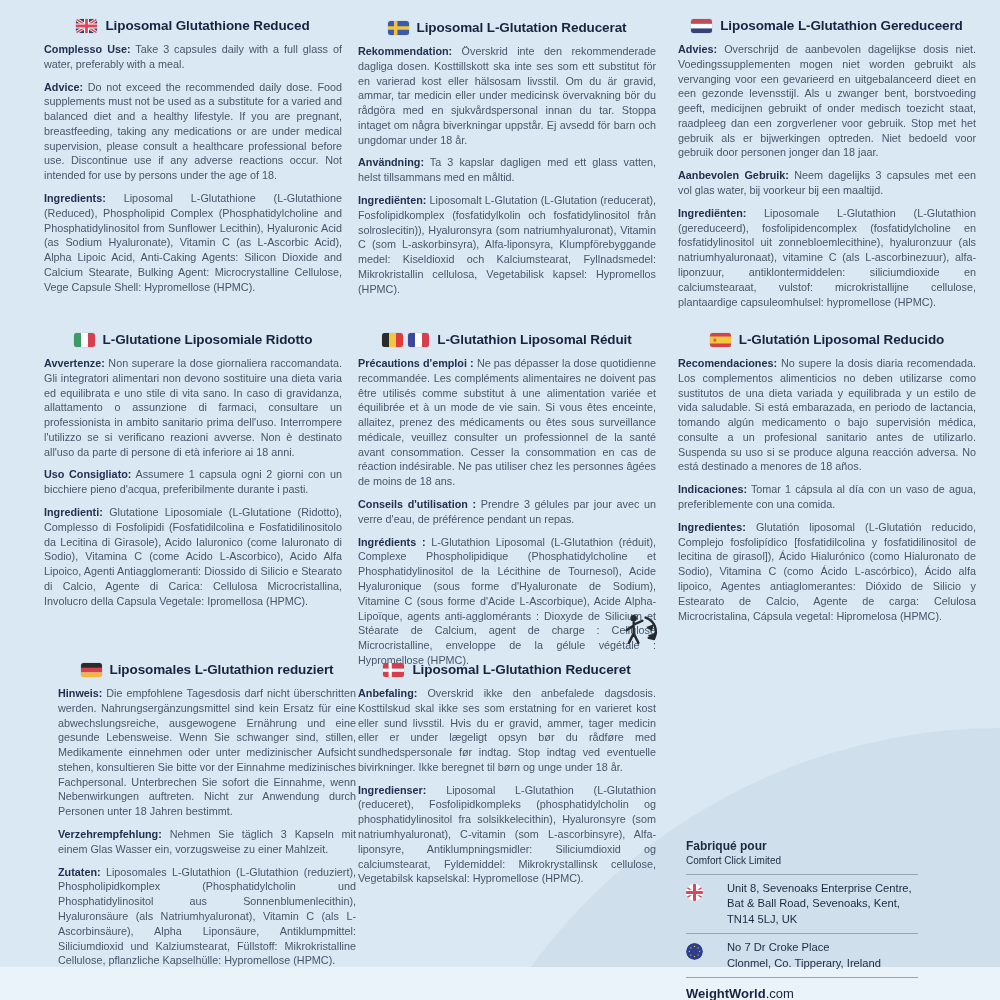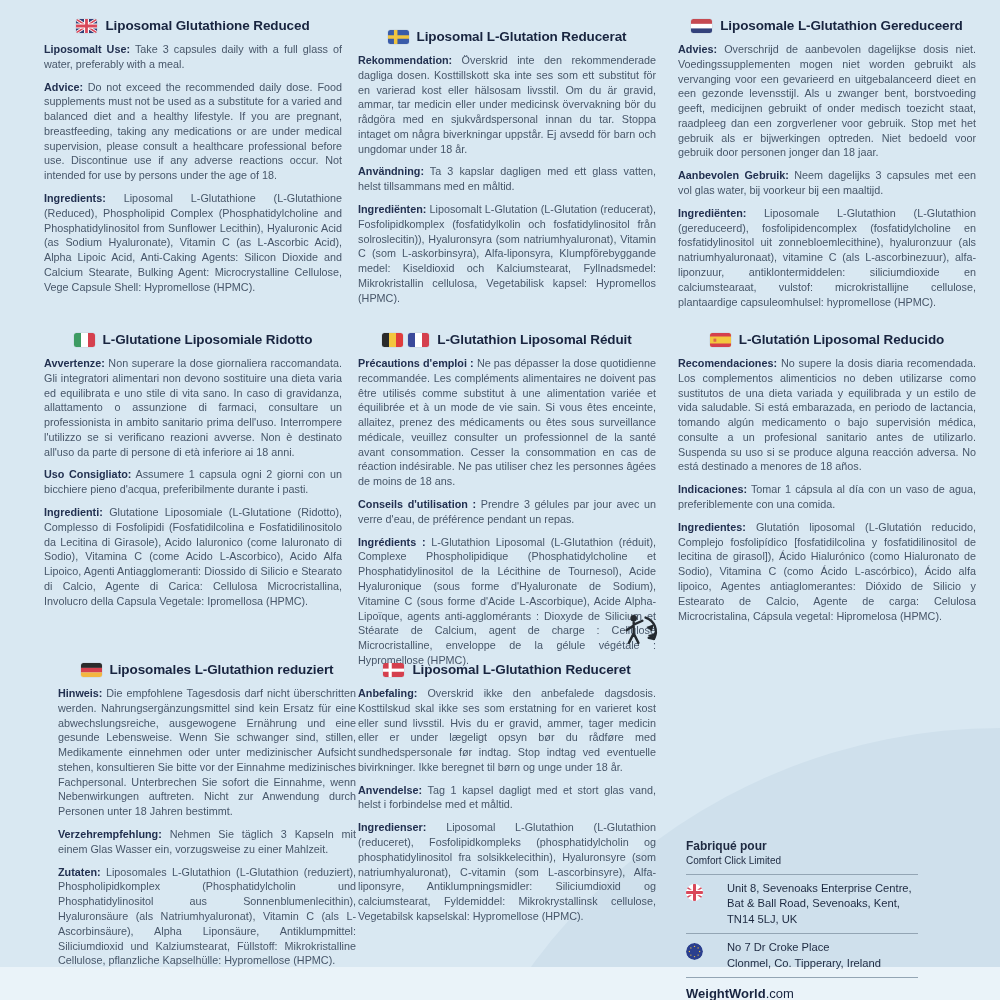--- a/index.html
+++ b/index.html
@@ -58,26 +58,26 @@
         <svg viewBox="0 0 60 40">
           <rect width="60" height="40" fill="#333f77"></rect>
           <path d="M0,0 60,40 M60,0 0,40" stroke="#fff" stroke-width="9"></path>
           <path d="M0,0 60,40 M60,0 0,40" stroke="#d9485a" stroke-width="4.5"></path>
           <path d="M30,0 V40 M0,20 H60" stroke="#fff" stroke-width="14"></path>
           <path d="M30,0 V40 M0,20 H60" stroke="#d9485a" stroke-width="8"></path>
         </svg>
       </span>
     <span>Liposomal Glutathione Reduced</span>
   </h2>
-  <p class="para"><b>Liposomalt Use:</b> <span>Take 3 capsules daily with a full glass of water, preferably with a meal.</span></p>
+  <p class="para"><b>Complesso Use:</b> <span>Take 3 capsules daily with a full glass of water, preferably with a meal.</span></p>
   <p class="para"><b>Advice:</b> <span>Do not exceed the recommended daily dose. Food supplements must not be used as a substitute for a varied and balanced diet and a healthy lifestyle. If you are pregnant, breastfeeding, taking any medications or are under medical supervision, please consult a healthcare professional before use. Discontinue use if any adverse reactions occur. Not intended for use by persons under the age of 18.</span></p>
   <p class="para"><b>Ingredients:</b> <span>Liposomal L-Glutathione (L-Glutathione (Reduced), Phospholipid Complex (Phosphatidylcholine and Phosphatidylinositol from Sunflower Lecithin), Hyaluronic Acid (as Sodium Hyaluronate), Vitamin C (as L-Ascorbic Acid), Alpha Lipoic Acid, Anti-Caking Agents: Silicon Dioxide and Calcium Stearate, Bulking Agent: Microcrystalline Cellulose, Vege Capsule Shell: Hypromellose (HPMC).</span></p>
 </section>
 
-<section class="sec" style="left:358px;top:29px">
+<section class="sec" style="left:358px;top:20px">
   <h2 class="sec-title">
     <span class="flag">
         <svg viewBox="0 0 60 40">
           <rect width="60" height="40" fill="#3a5ba9"></rect>
           <rect x="17" width="10" height="40" fill="#f0c440"></rect>
           <rect y="15" width="60" height="10" fill="#f0c440"></rect>
         </svg>
       </span>
     <span>Liposomal L-Glutation Reducerat</span>
   </h2>
@@ -188,21 +188,20 @@
     <span class="flag">
         <svg viewBox="0 0 60 40">
           <rect width="60" height="40" fill="#d5404e"></rect>
           <rect x="16" width="9" height="40" fill="#ffffff"></rect>
           <rect y="16" width="60" height="9" fill="#ffffff"></rect>
         </svg>
       </span>
     <span>Liposomal L-Glutathion Reduceret</span>
   </h2>
   <p class="para"><b>Anbefaling:</b> <span>Overskrid ikke den anbefalede dagsdosis. Kosttilskud skal ikke ses som erstatning for en varieret kost eller sund livsstil. Hvis du er gravid, ammer, tager medicin eller er under lægeligt opsyn bør du rådføre med sundhedspersonale før indtag. Stop indtag ved eventuelle bivirkninger. Ikke beregnet til børn og unge under 18 år.</span></p>
-  <p class="para"><b>Anvendelse:</b> <span>Tag 1 kapsel dagligt med et stort glas vand, helst i forbindelse med et måltid.</span></p>
   <p class="para"><b>Ingredienser:</b> <span>Liposomal L-Glutathion (L-Glutathion (reduceret), Fosfolipidkompleks (phosphatidylcholin og phosphatidylinositol fra solsikkelecithin), Hyaluronsyre (som natriumhyaluronat), C-vitamin (som L-ascorbinsyre), Alfa-liponsyre, Antiklumpningsmidler: Siliciumdioxid og calciumstearat, Fyldemiddel: Mikrokrystallinsk cellulose, Vegetabilsk kapselskal: Hypromellose (HPMC).</span></p>
 </section>
 
 <div class="mfr">
   <div class="made-for">Fabriqué pour</div>
   <div class="company">Comfort Click Limited</div>
   <hr>
   <div class="addr-row">
     <span class="roundel">
         <svg viewBox="0 0 40 40">

